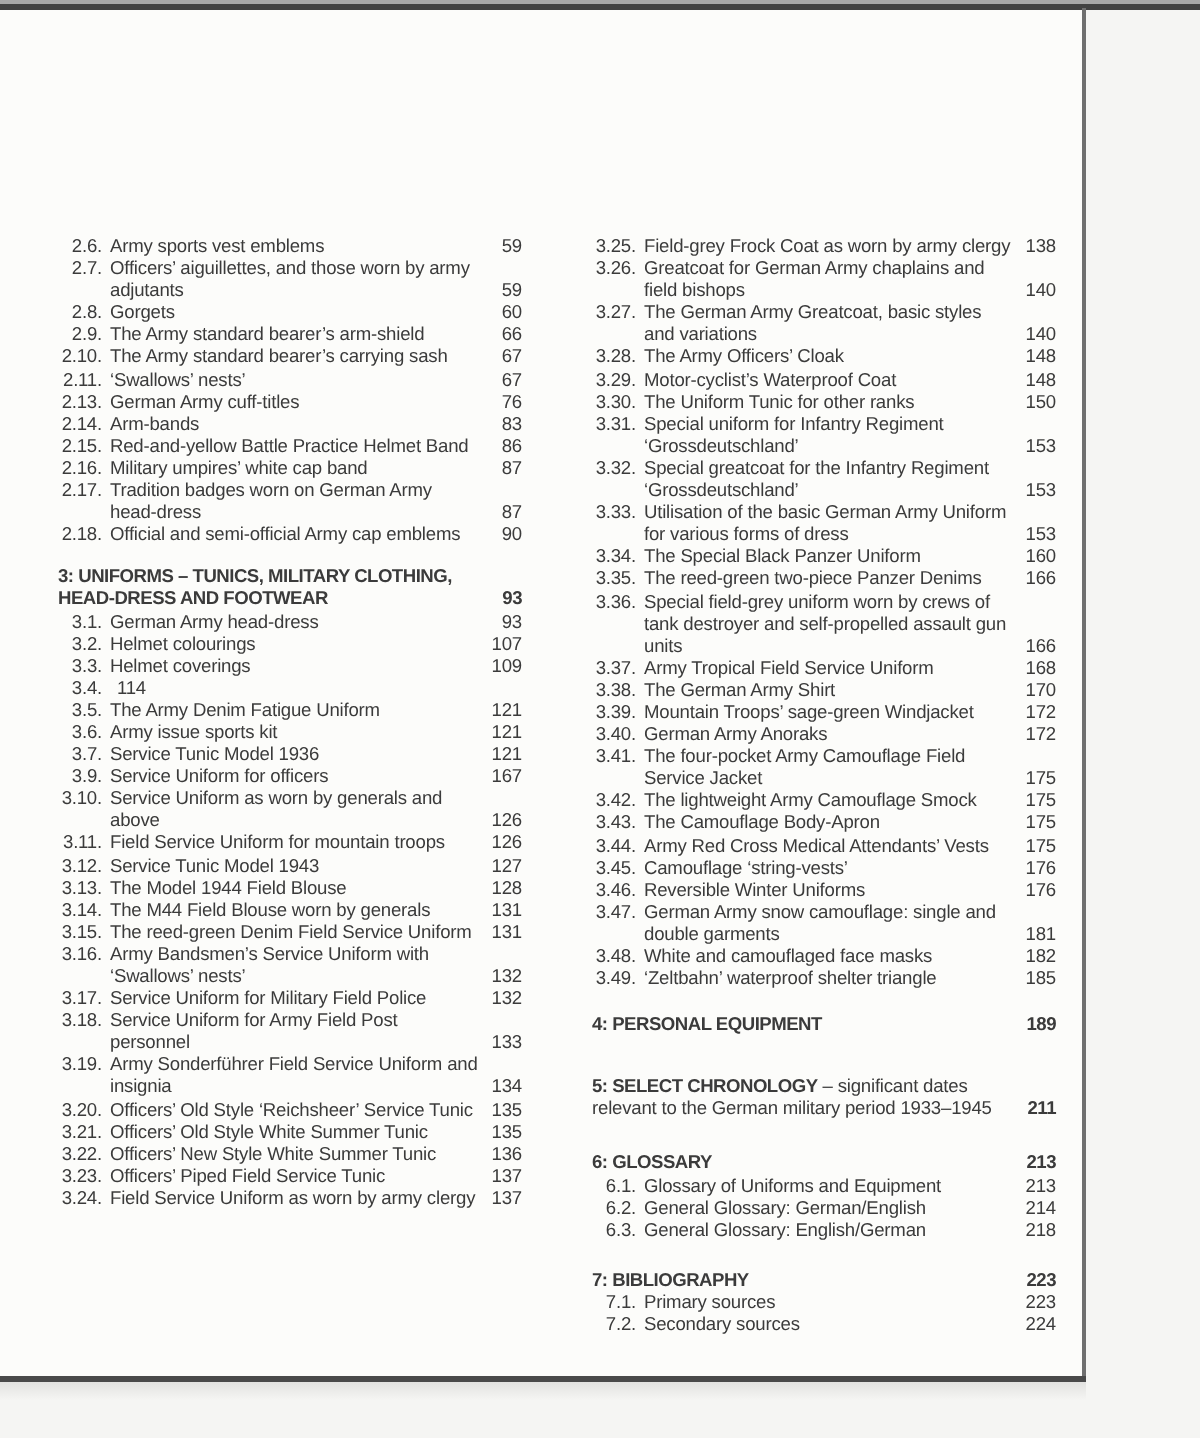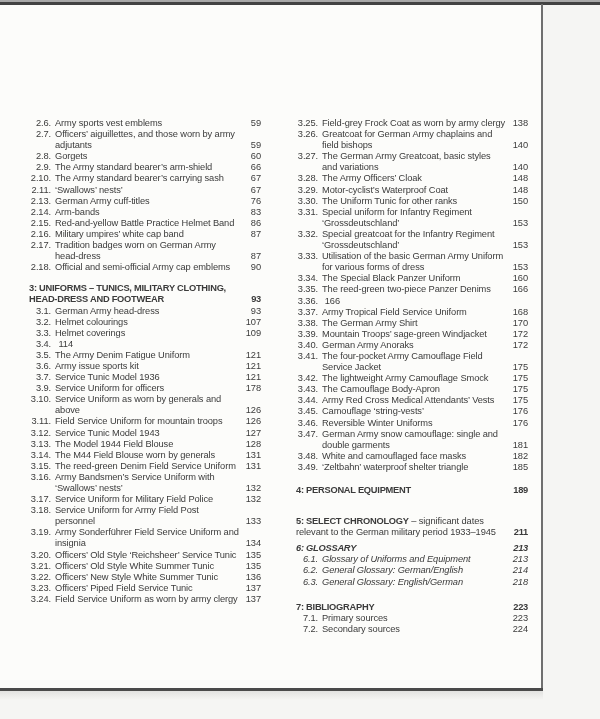--- a/index.html
+++ b/index.html
@@ -36,21 +36,21 @@
 
   .section-header { display: flex; align-items: flex-start; font-weight: bold; letter-spacing: -0.25px; }
   .header-text    { flex: 1 1 auto; }
   .header-regular { font-weight: normal; letter-spacing: -0.1px; }
   .header-page    { flex: 0 0 auto; min-width: 18px; margin-left: 4px; text-align: right;
                     align-self: flex-end; white-space: nowrap; }
 
   .col-left  .section:nth-child(2) { margin-top: 10px; }
   .col-right .section:nth-child(2) { margin-top: 12px; }
   .col-right .section:nth-child(3) { margin-top: 20px; }
-  .col-right .section:nth-child(4) { margin-top: 5px; font-style: italic; }
+  .col-right .section:nth-child(4) { margin-top: 16px; }
   .col-right .section:nth-child(5) { margin-top: 14px; }
 </style>
 </head>
 <body style="--text: #3b3b3b; --page-bg: #fcfcfa; --outer-bg: #f5f5f3; --frame: #6f6f6f; --top-line: #424242; --bottom-line: #4a4a4a; --top-edge: #a8a8a8;">
 
 <div class="scan">
   <div class="top-edge"></div>
   <div class="top-line"></div>
   <div class="page-surface"></div>
   <div class="frame-right"></div>
@@ -154,21 +154,21 @@
           <span class="entry-page">121</span>
         </div>
         <div class="entry">
           <span class="entry-num">3.7.</span>
           <span class="entry-title">Service Tunic Model 1936</span>
           <span class="entry-page">121</span>
         </div>
         <div class="entry">
           <span class="entry-num">3.9.</span>
           <span class="entry-title">Service Uniform for officers</span>
-          <span class="entry-page">178</span>
+          <span class="entry-page">167</span>
         </div>
         <div class="entry">
           <span class="entry-num">3.10.</span>
           <span class="entry-title">Service Uniform as worn by generals and above</span>
           <span class="entry-page">126</span>
         </div>
         <div class="entry">
           <span class="entry-num">3.11.</span>
           <span class="entry-title">Field Service Uniform for mountain troops</span>
           <span class="entry-page">126</span>
@@ -292,20 +292,21 @@
           <span class="entry-title">The Special Black Panzer Uniform</span>
           <span class="entry-page">160</span>
         </div>
         <div class="entry">
           <span class="entry-num">3.35.</span>
           <span class="entry-title">The reed-green two-piece Panzer Denims</span>
           <span class="entry-page">166</span>
         </div>
         <div class="entry">
           <span class="entry-num">3.36.</span>
+          <span class="entry-title">Special field-grey uniform worn by crews of tank destroyer and self-propelled assault gun units</span>
           <span class="entry-page">166</span>
         </div>
         <div class="entry">
           <span class="entry-num">3.37.</span>
           <span class="entry-title">Army Tropical Field Service Uniform</span>
           <span class="entry-page">168</span>
         </div>
         <div class="entry">
           <span class="entry-num">3.38.</span>
           <span class="entry-title">The German Army Shirt</span>

